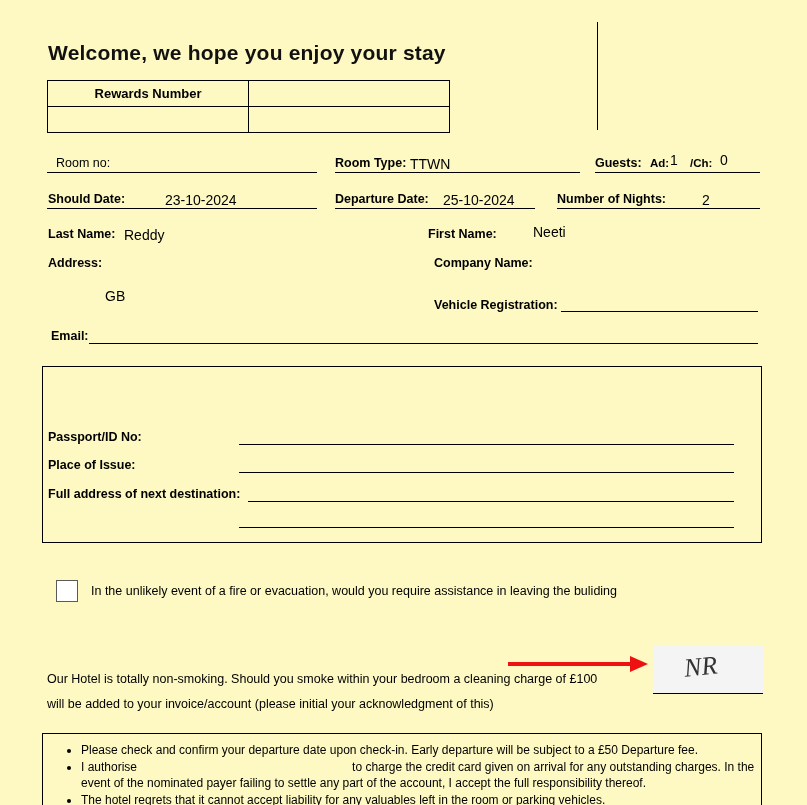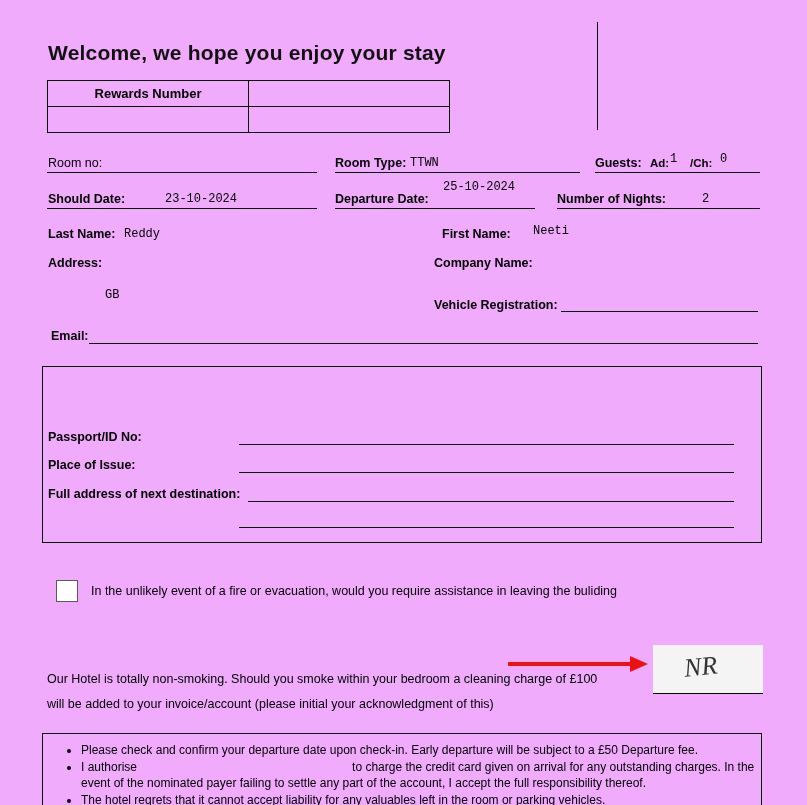--- a/index.html
+++ b/index.html
@@ -12,21 +12,21 @@
     height: 805px;
     font-family: "Liberation Sans", sans-serif;
     color: #000000;
     position: relative;
     overflow: hidden;
   }
   .page {
     position: relative;
     width: 807px;
     height: 805px;
-    background: #f0abfc;
+    background: #fef9c3;
   }
 
   
   .title {
     position: absolute;
     left: 48px;
     top: 41px;
     font-size: 21px;
     font-weight: bold;
     letter-spacing: 0.2px;
@@ -71,23 +71,22 @@
   .field {
     position: absolute;
     font-size: 12.5px;
   }
   .flabel {
     font-weight: bold;
     font-size: 12.5px;
     white-space: nowrap;
   }
   .fval {
-    font-size: 12px;
+    font-size: 14px;
     white-space: nowrap;
-    font-family: Liberation Mono, monospace;
   }
   .uline {
     position: absolute;
     height: 1px;
     background: #000;
   }
 
   
   .box {
     position: absolute;
@@ -205,51 +204,51 @@
       <td class="rewards-label">Rewards Number</td>
       <td class="rewards-value"></td>
     </tr>
     <tr>
       <td></td>
       <td></td>
     </tr>
   </tbody>
     </table>
 
-  <div class="field" style="left:48px; top:156px;">Room no:</div>
+  <div class="field" style="left:56px; top:156px;">Room no:</div>
   <div class="uline" style="left:47px; top:172px; width:270px;"></div>
   <div class="field fval" style="left:128px; top:156px;"></div>
 
   <div class="field flabel" style="left:335px; top:156px;">Room Type:</div>
   <div class="uline" style="left:335px; top:172px; width:245px;"></div>
   <div class="field fval" style="left:410px; top:156px;">TTWN</div>
 
   <div class="field flabel" style="left:595px; top:156px;">Guests:</div>
   <div class="field flabel" style="left:650px; top:157px; font-size:11.5px;">Ad:</div>
   <div class="field fval" style="left:670px; top:152px;">1</div>
   <div class="field flabel" style="left:690px; top:157px; font-size:11.5px;">/Ch:</div>
   <div class="field fval" style="left:720px; top:152px;">0</div>
   <div class="uline" style="left:595px; top:172px; width:165px;"></div>
 
   <div class="field flabel" style="left:48px; top:192px;">Should Date:</div>
   <div class="field fval" style="left:133px; top:192px;margin-left:32px;">23-10-2024</div>
   <div class="uline" style="left:47px; top:208px; width:270px;"></div>
 
   <div class="field flabel" style="left:335px; top:192px;">Departure Date:</div>
-  <div class="field fval" style="left:443px; top:180px;text-align:center;">25-10-2024</div>
+  <div class="field fval" style="left:443px; top:192px;text-align:center;">25-10-2024</div>
   <div class="uline" style="left:335px; top:208px; width:200px;"></div>
 
   <div class="field flabel" style="left:557px; top:192px;">Number of Nights:</div>
   <div class="field fval" style="left:702px; top:192px;">2</div>
   <div class="uline" style="left:557px; top:208px; width:203px;"></div>
 
   <div class="field flabel" style="left:48px; top:227px;">Last Name:</div>
   <div class="field fval" style="left:124px; top:227px;">Reddy</div>
 
-  <div class="field flabel" style="left:442px; top:227px;">First Name:</div>
+  <div class="field flabel" style="left:428px; top:227px;">First Name:</div>
   <div class="field fval" style="left:533px; top:224px;">Neeti</div>
 
   <div class="field flabel" style="left:48px; top:256px;">Address:</div>
   <div class="field fval" style="left:105px; top:288px;text-align:right;">GB</div>
 
   <div class="field flabel" style="left:434px; top:256px;">Company Name:</div>
   <div class="field fval" style="left:570px; top:256px;"></div>
 
   <div class="field flabel" style="left:434px; top:298px;">Vehicle Registration:</div>
   <div class="uline" style="left:561px; top:311px; width:197px;"></div>

